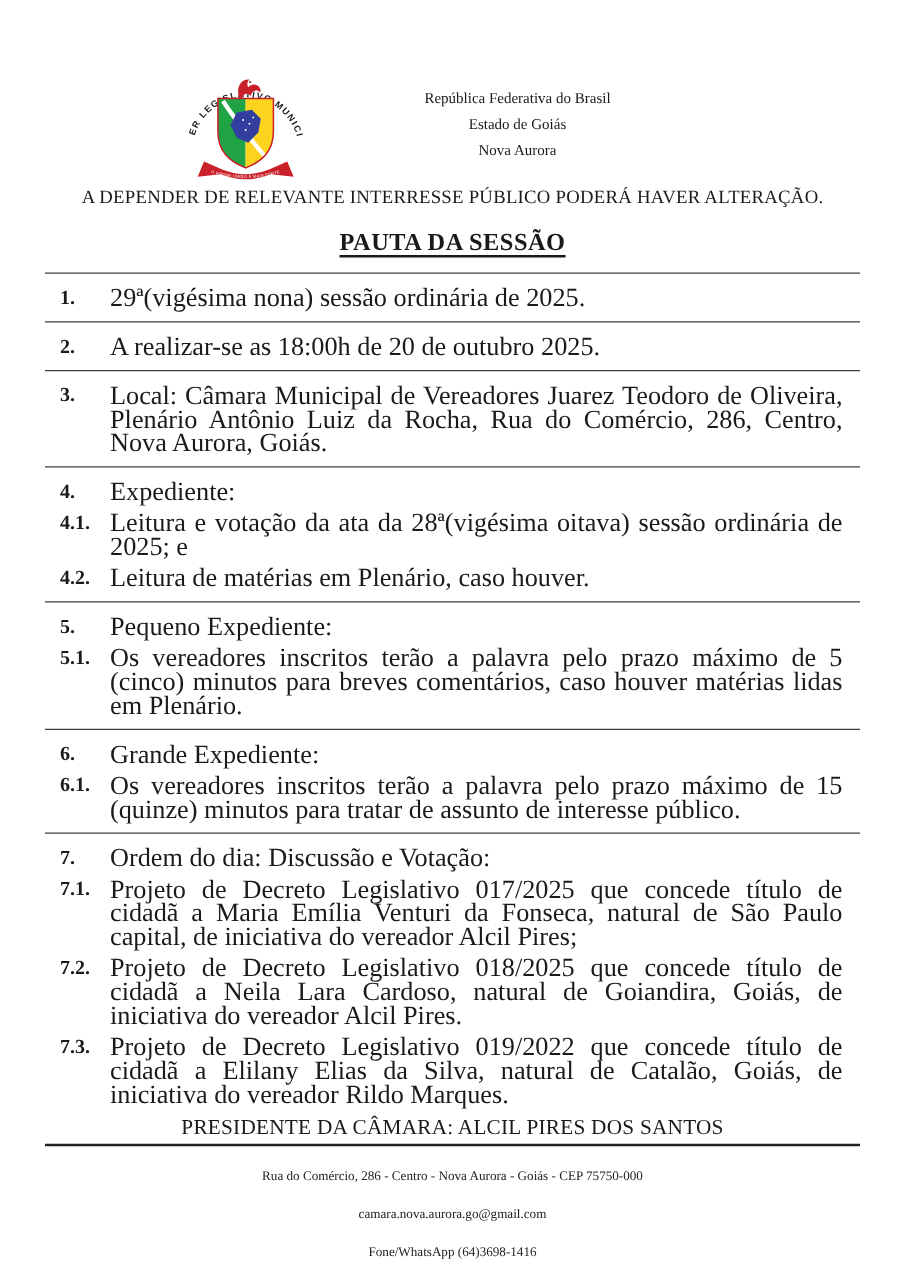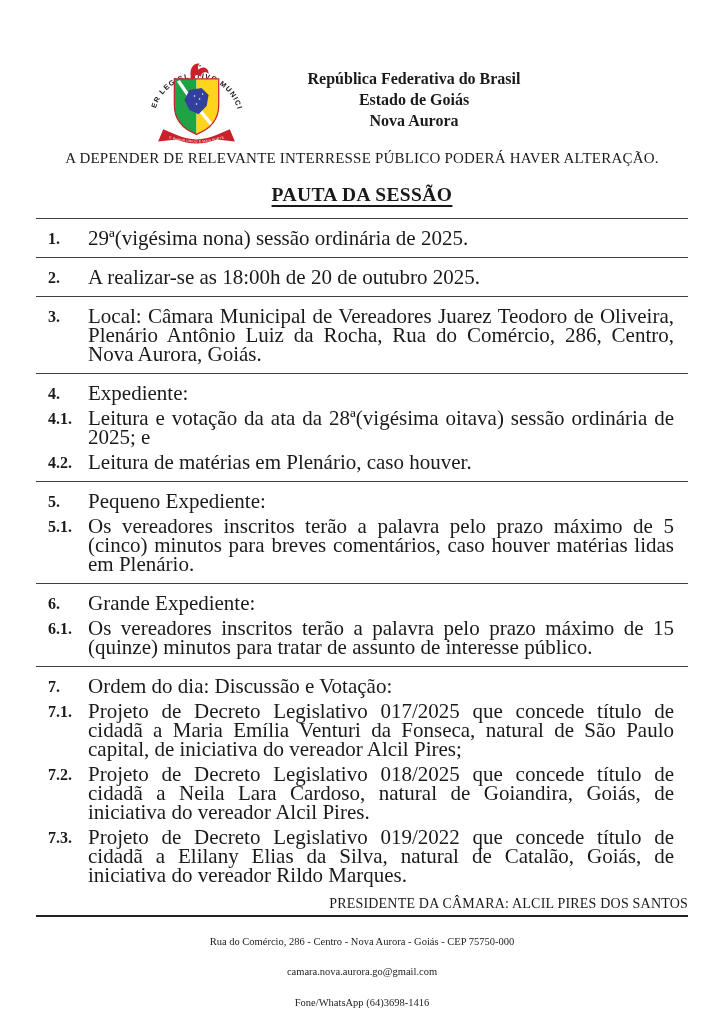--- a/index.html
+++ b/index.html
@@ -12,21 +12,21 @@
     height: 1024px;
     background: #ffffff;
     overflow: hidden;
   }
 
   
   .header { position: relative; height: 148px; }
   .crest { position: absolute; left: 141px; top: 48px; width: 106px; height: 102px; }
   .header-text {
     position: absolute; left: 104px; right: 0; top: 68px;
-    text-align: center; font-weight: bold; font-size: 16px; line-height: 21px;
+    text-align: center; font-weight: normal; font-size: 12px; line-height: 21px;
   }
   .notice {
     margin-top: 2px;
     text-align: center; font-size: 15px; letter-spacing: 0.2px;
   }
   .doc-title {
     margin-top: 17px;
     text-align: center; font-size: 19.5px; font-weight: bold;
     letter-spacing: 0.4px;
   }
@@ -40,21 +40,21 @@
   .agenda { margin: 12px 36px 0 36px; }
   .rule { border-top: 1px solid #3f3f3f; height: 0; }
   .section { padding: 10px 0 9px 0; }
   .row { display: flex; padding-left: 12px; margin-bottom: 6px; }
   .row:last-child { margin-bottom: 0; }
   .num { width: 40px; flex-shrink: 0; font-weight: bold; font-size: 16px; line-height: 19px; }
   .txt { flex: 1; text-align: justify; padding-right: 14px; font-size: 21px; line-height: 19px; }
 
   
   .footer { position: absolute; left: 36px; right: 36px; bottom: 16px; text-align: center; }
-  .president { font-size: 14px; letter-spacing: 0.2px; text-align: right; }
+  .president { font-size: 17px; letter-spacing: 0.2px; }
   .footer-rule { border-top: 2px solid #222; margin-top: 3px; }
   .footer-small { font-size: 10.5px; line-height: 11.5px; margin-top: 19px; color: #222; }
 </style>
 </head>
 <body>
 
 <div class="page">
 
   <div class="header">
 

